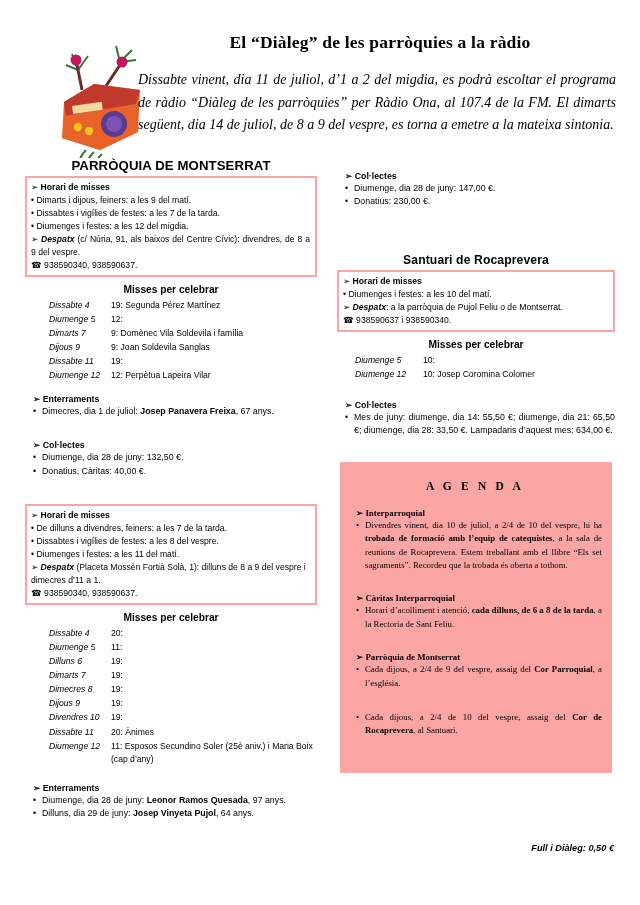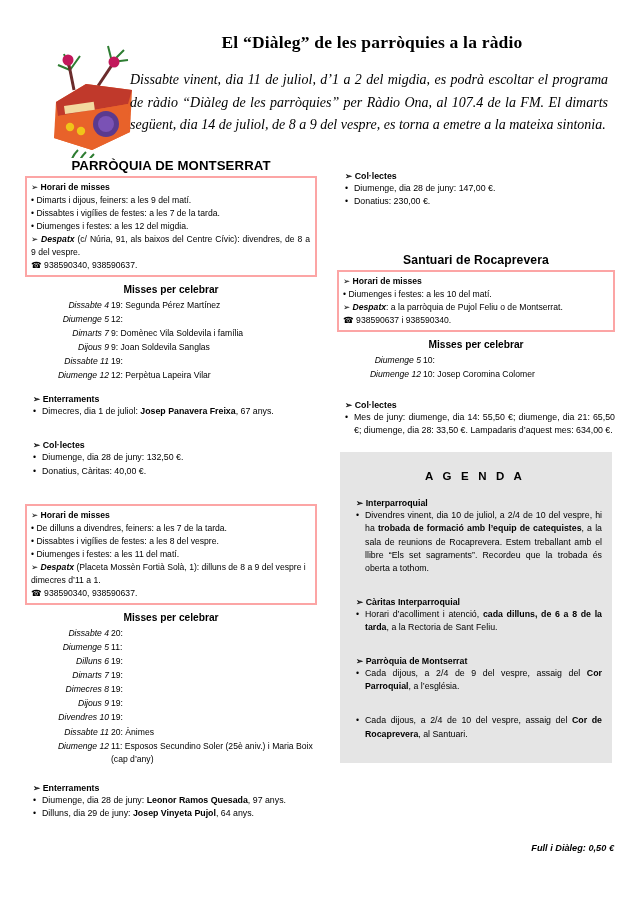--- a/index.html
+++ b/index.html
@@ -7,21 +7,21 @@
   body {
     width:640px; height:905px;
     background:#ffffff;
     font-family:"Liberation Sans", sans-serif;
     color:#000000;
     position:relative;
     overflow:hidden;
   }
 
   
-  .header { position:absolute; left:4px; top:26px; width:508px; height:130px; }
+  .header { position:absolute; left:12px; top:26px; width:508px; height:130px; }
   .radio-icon { position:absolute; left:36px; top:6px; width:104px; height:126px; }
   .header-text { position:absolute; left:118px; top:6px; width:500px; }
   .doc-title {
     font-family:"Liberation Serif", serif;
     font-size:17.5px;
     text-align:center;
     letter-spacing:0.2px;
     margin:0 0 16px 0;
     white-space:nowrap;
   }
@@ -76,21 +76,20 @@
     font-size:8.6px;
     line-height:1.5;
     vertical-align:top;
     padding:0.6px 0;
   }
   table.masses td.day {
     font-style:italic;
     width:84px;
     padding-left:24px;
     white-space:nowrap;
-    text-align:right;
   }
   table.masses td.ev { padding-left:2px; }
 
   .block { margin-top:11px; }
   .block-title {
     font-size:8.8px;
     font-weight:bold;
     margin:0 0 1px 0;
     padding-left:8px;
   }
@@ -100,24 +99,25 @@
     margin:0;
     padding-left:8px;
     position:relative;
     text-align:justify;
   }
   .bullet-row .bt { position:absolute; left:8px; }
   .bullet-row .txt { display:block; padding-left:9px; }
 
   
   .agenda {
-    position:absolute; left:340px; top:452px;
+    position:absolute; left:340px; top:462px;
     width:272px; height:311px;
-    background:#e5e5e5;
+    background:#fca5a5;
     padding:18px 10px 0 8px;
+    font-family:Liberation Serif, serif;
   }
   .agenda-title {
     font-size:11.5px;
     font-weight:bold;
     text-align:center;
     letter-spacing:3.2px;
     margin:0 0 16px 0;
   }
   .agenda .block { margin-top:13px; }
   .agenda .block:first-of-type { margin-top:0; }

